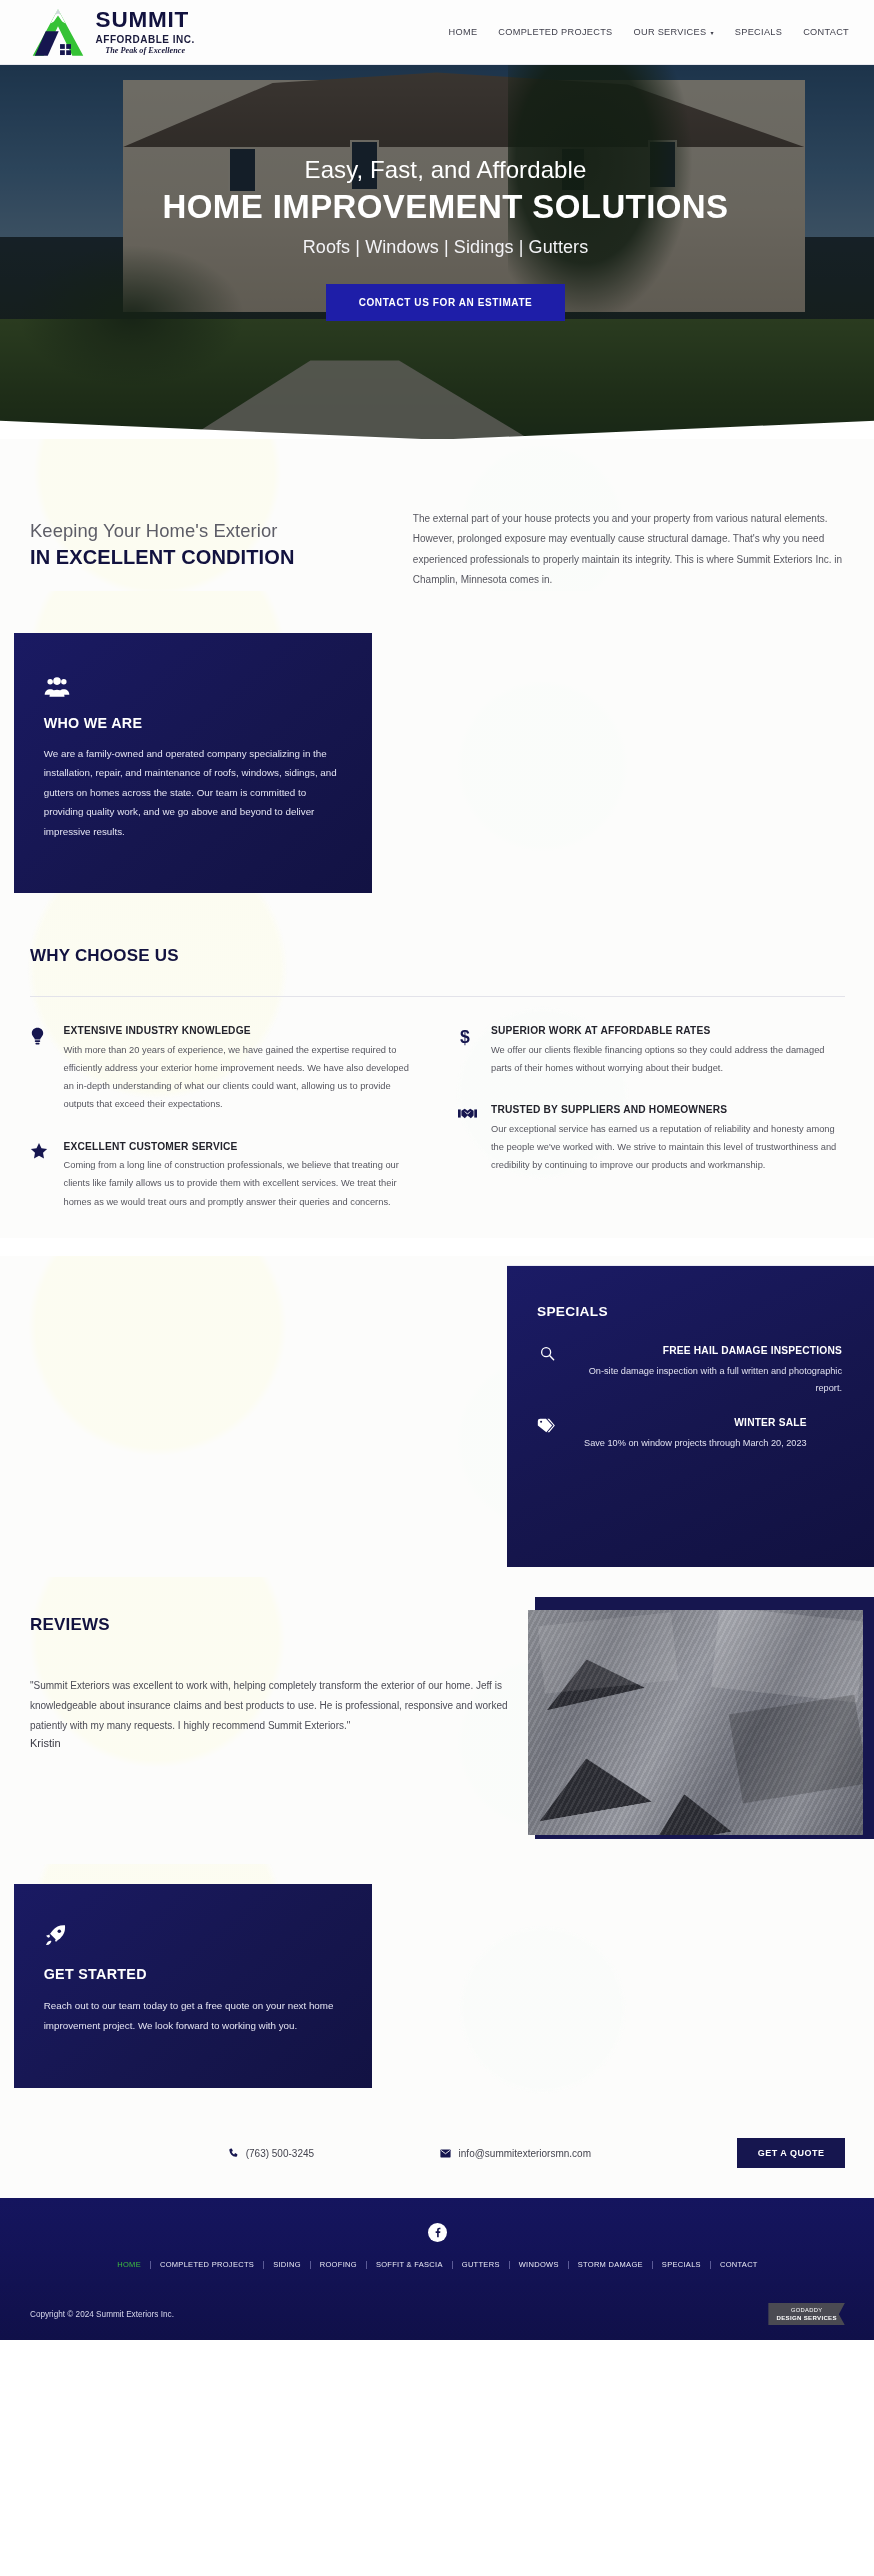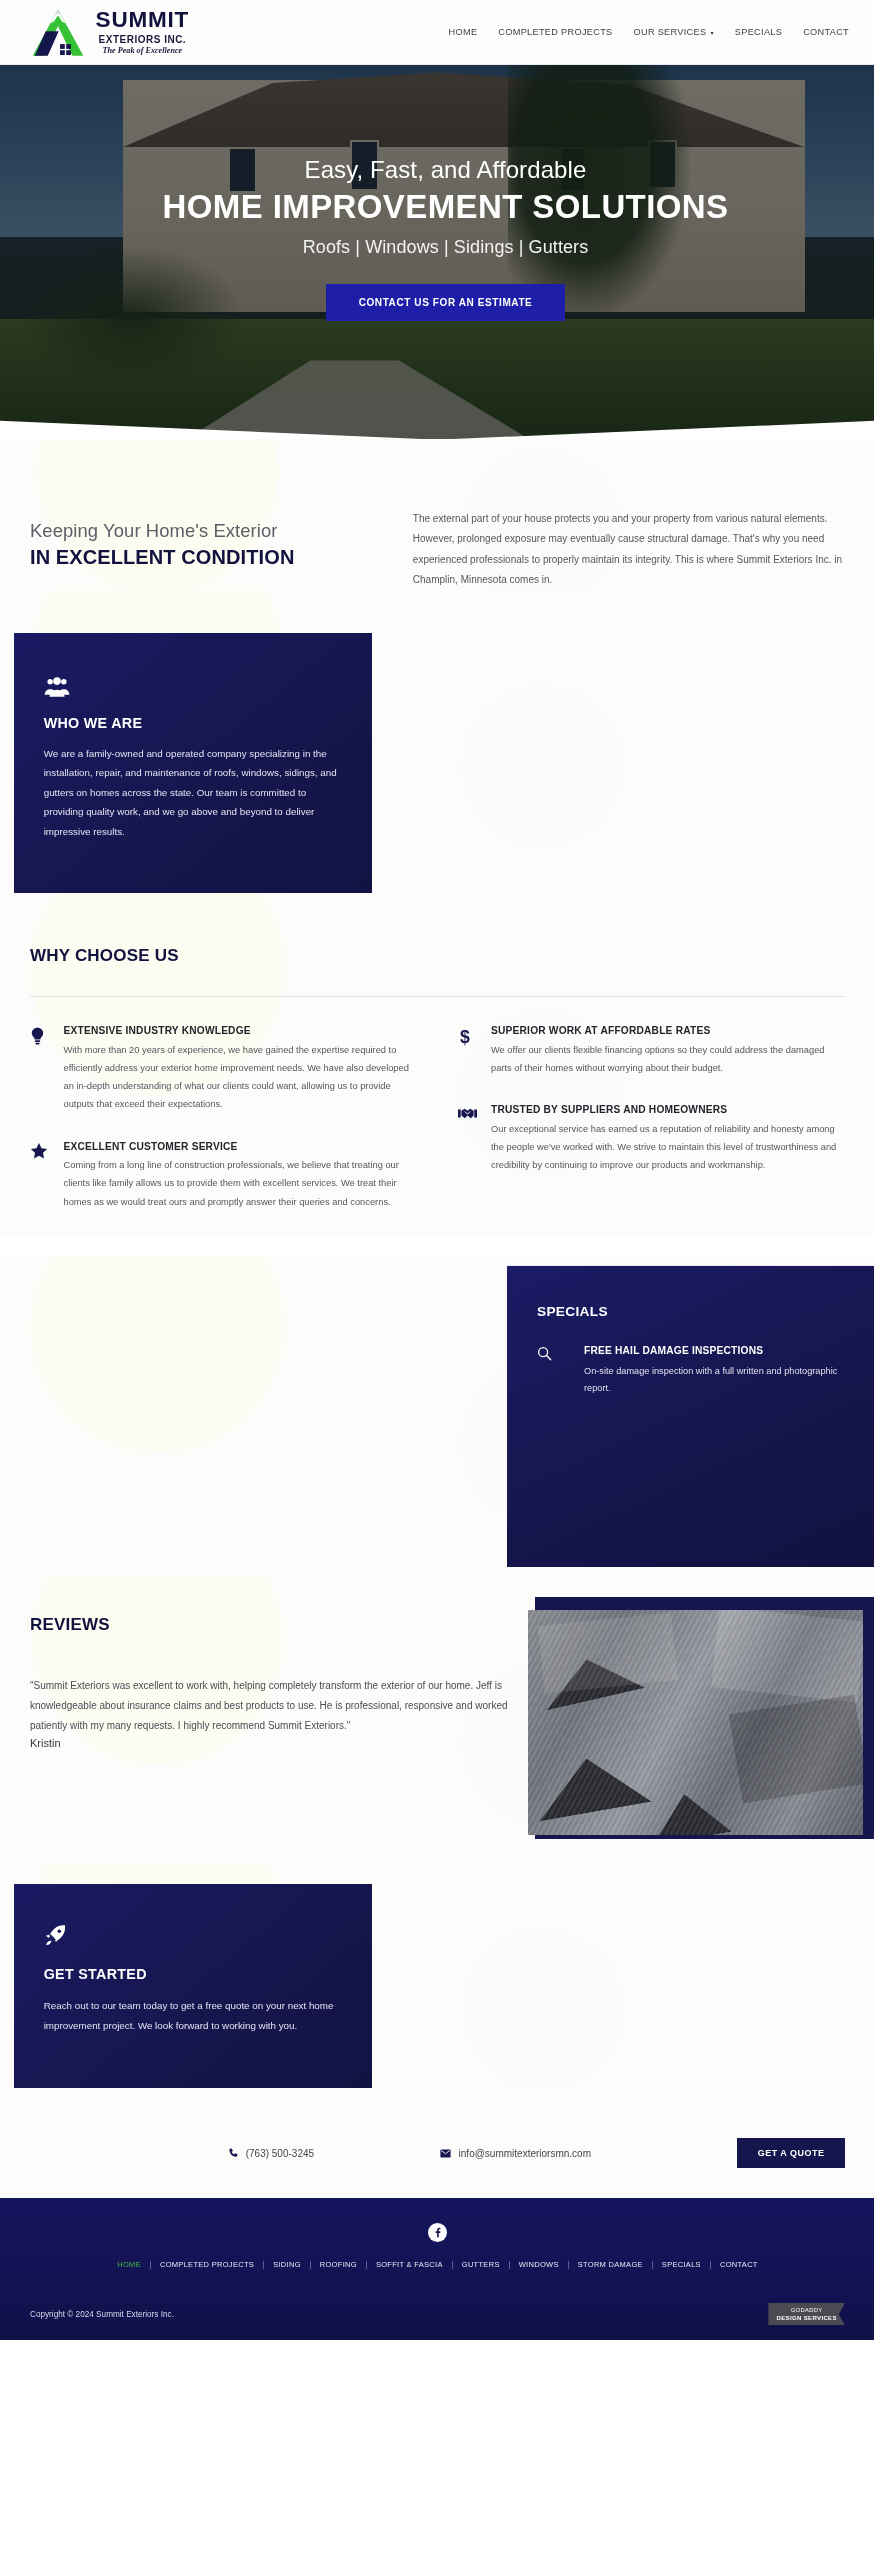--- a/index.html
+++ b/index.html
@@ -182,21 +182,21 @@
   .specials-row { position: relative; height: 321px; margin-top: 18px; }
   .specials-card {
     position: absolute; right: 0; top: 9.6px; width: 368px; height: 302px;
     background: linear-gradient(155deg, #1b1b66 0%, #16164f 52%, #111140 100%);
     color: #ffffff; padding: 38px 33px 0 30px;
     border-top: 1.4px solid #ececf4;
   }
   .specials-title {
     font-size: 13.7px; font-weight: 700; letter-spacing: 0.3px; margin-bottom: 24.6px;
   }
-  .sp-item { display: flex; gap: 29px; margin-bottom: 19px; }
+  .sp-item { display: flex; gap: 29px; margin-bottom: 19px; text-align: right; }
   .sp-ico { width: 18px; flex: 0 0 18px; padding-top: 2px; }
   .sp-h {
     font-size: 10.2px; font-weight: 700; letter-spacing: 0.2px;
     line-height: 1.45; margin-bottom: 4.1px; text-transform: uppercase;
   }
   .sp-p { font-size: 9.2px; line-height: 1.85; color: #e1e1f0; }
 
   
   .reviews-row { position: relative; padding: 38px 30px 48px; min-height: 287px; }
   .rev-left { width: 492px; }
@@ -302,21 +302,21 @@
         <polygon points="41,3 52,24 47,21 41,12 35,21 30,24" fill="#ffffff"></polygon>
         <polygon points="41,3 45,11 41,9 37,11" fill="#cfd6dd"></polygon>
         <polygon points="23,35 42,35 26,71 7,71" fill="#16164f"></polygon>
         <rect x="44" y="54" width="7" height="7" fill="#16164f"></rect>
         <rect x="53" y="54" width="7" height="7" fill="#16164f"></rect>
         <rect x="44" y="63" width="7" height="7" fill="#16164f"></rect>
         <rect x="53" y="63" width="7" height="7" fill="#16164f"></rect>
       </svg>
       <div class="logo-text">
         <span class="logo-main">SUMMIT</span>
-        <span class="logo-sub">EXTERIORS INC.</span>
+        <span class="logo-sub">AFFORDABLE INC.</span>
         <span class="logo-tag">The Peak of Excellence</span>
       </div>
     </div>
     <nav class="main-nav">
       <span class="nav-item">
           <span>HOME</span>
         </span>
       <span class="nav-item">
           <span>COMPLETED PROJECTS</span>
         </span>
@@ -458,20 +458,33 @@
             <circle cx="9" cy="9" r="6.6" fill="none" stroke="#ffffff" stroke-width="1.9"></circle>
             <line x1="13.7" y1="13.7" x2="20" y2="20" stroke="#ffffff" stroke-width="2.1" stroke-linecap="round"></line>
           </svg>
         </div>
         <div>
           <h3 class="sp-h">FREE HAIL DAMAGE INSPECTIONS</h3>
           <p class="sp-p">On-site damage inspection with a full written and photographic report.</p>
         </div>
       </div>
 
+      <div class="sp-item">
+        <div class="sp-ico">
+          <svg width="18" height="15" viewBox="0 0 26 22">
+            <path d="M1 4.5A3.5 3.5 0 014.5 1H13l9 10-8.5 10L1 11z" fill="#ffffff"></path>
+            <circle cx="5.8" cy="5.6" r="1.5" fill="#16164f"></circle>
+            <path d="M15 1l9 10-8.8 10h2.6L26 11 17.6 1z" fill="#ffffff"></path>
+          </svg>
+        </div>
+        <div>
+          <h3 class="sp-h">WINTER SALE</h3>
+          <p class="sp-p">Save 10% on window projects through March 20, 2023</p>
+        </div>
+      </div>
 
     </div>
   </section>
 
   <section class="reviews-row soft-bg">
     <div class="rev-photo-frame"></div>
     <div class="rev-photo">
       <div class="rev-gable" style="left:4%;top:22%;width:30%;height:18%;transform:rotate(-13deg);clip-path:polygon(0 100%,50% 0,100% 100%);"></div>
       <div class="rev-gable" style="left:2%;top:66%;width:34%;height:24%;transform:rotate(-10deg);clip-path:polygon(0 100%,50% 0,100% 100%);"></div>
       <div class="rev-gable" style="left:36%;top:82%;width:24%;height:20%;transform:rotate(-10deg);clip-path:polygon(0 100%,50% 0,100% 100%);"></div>

